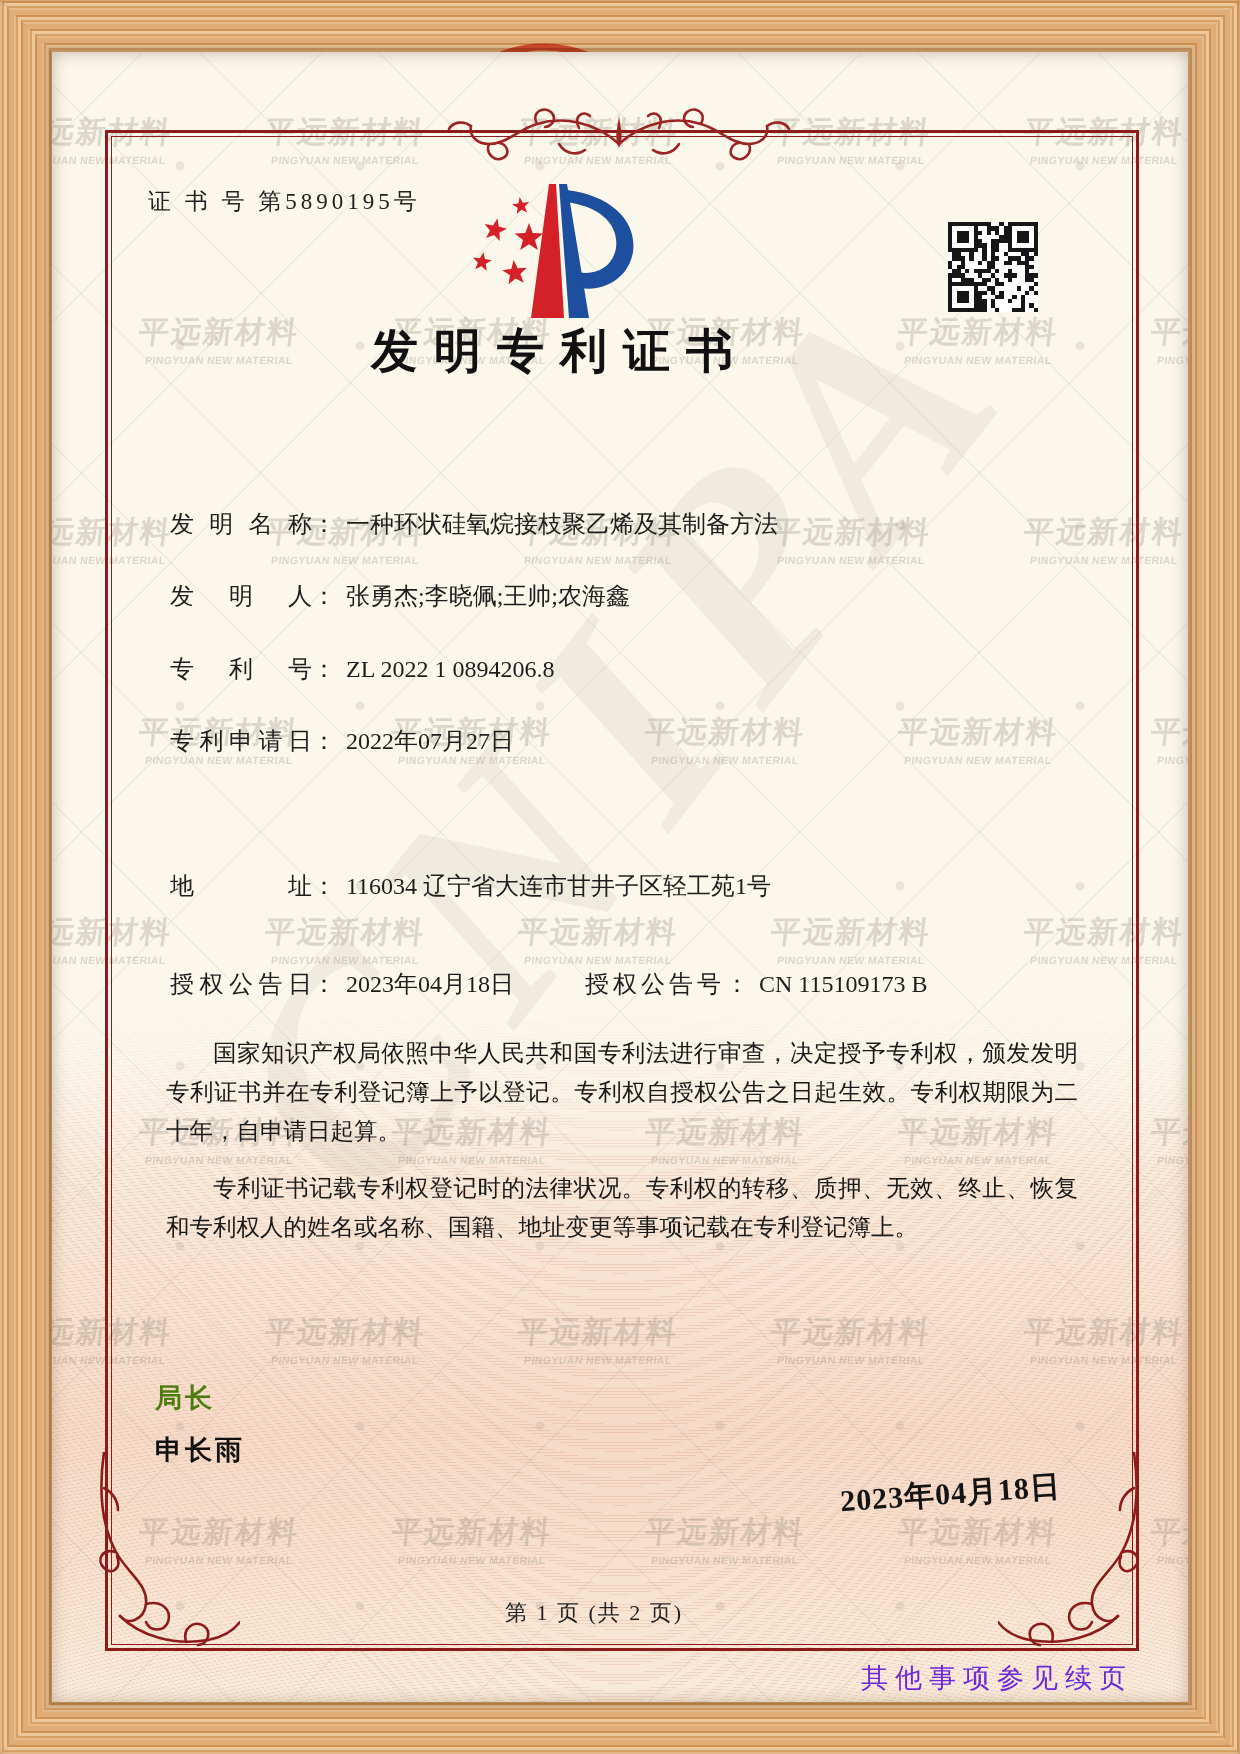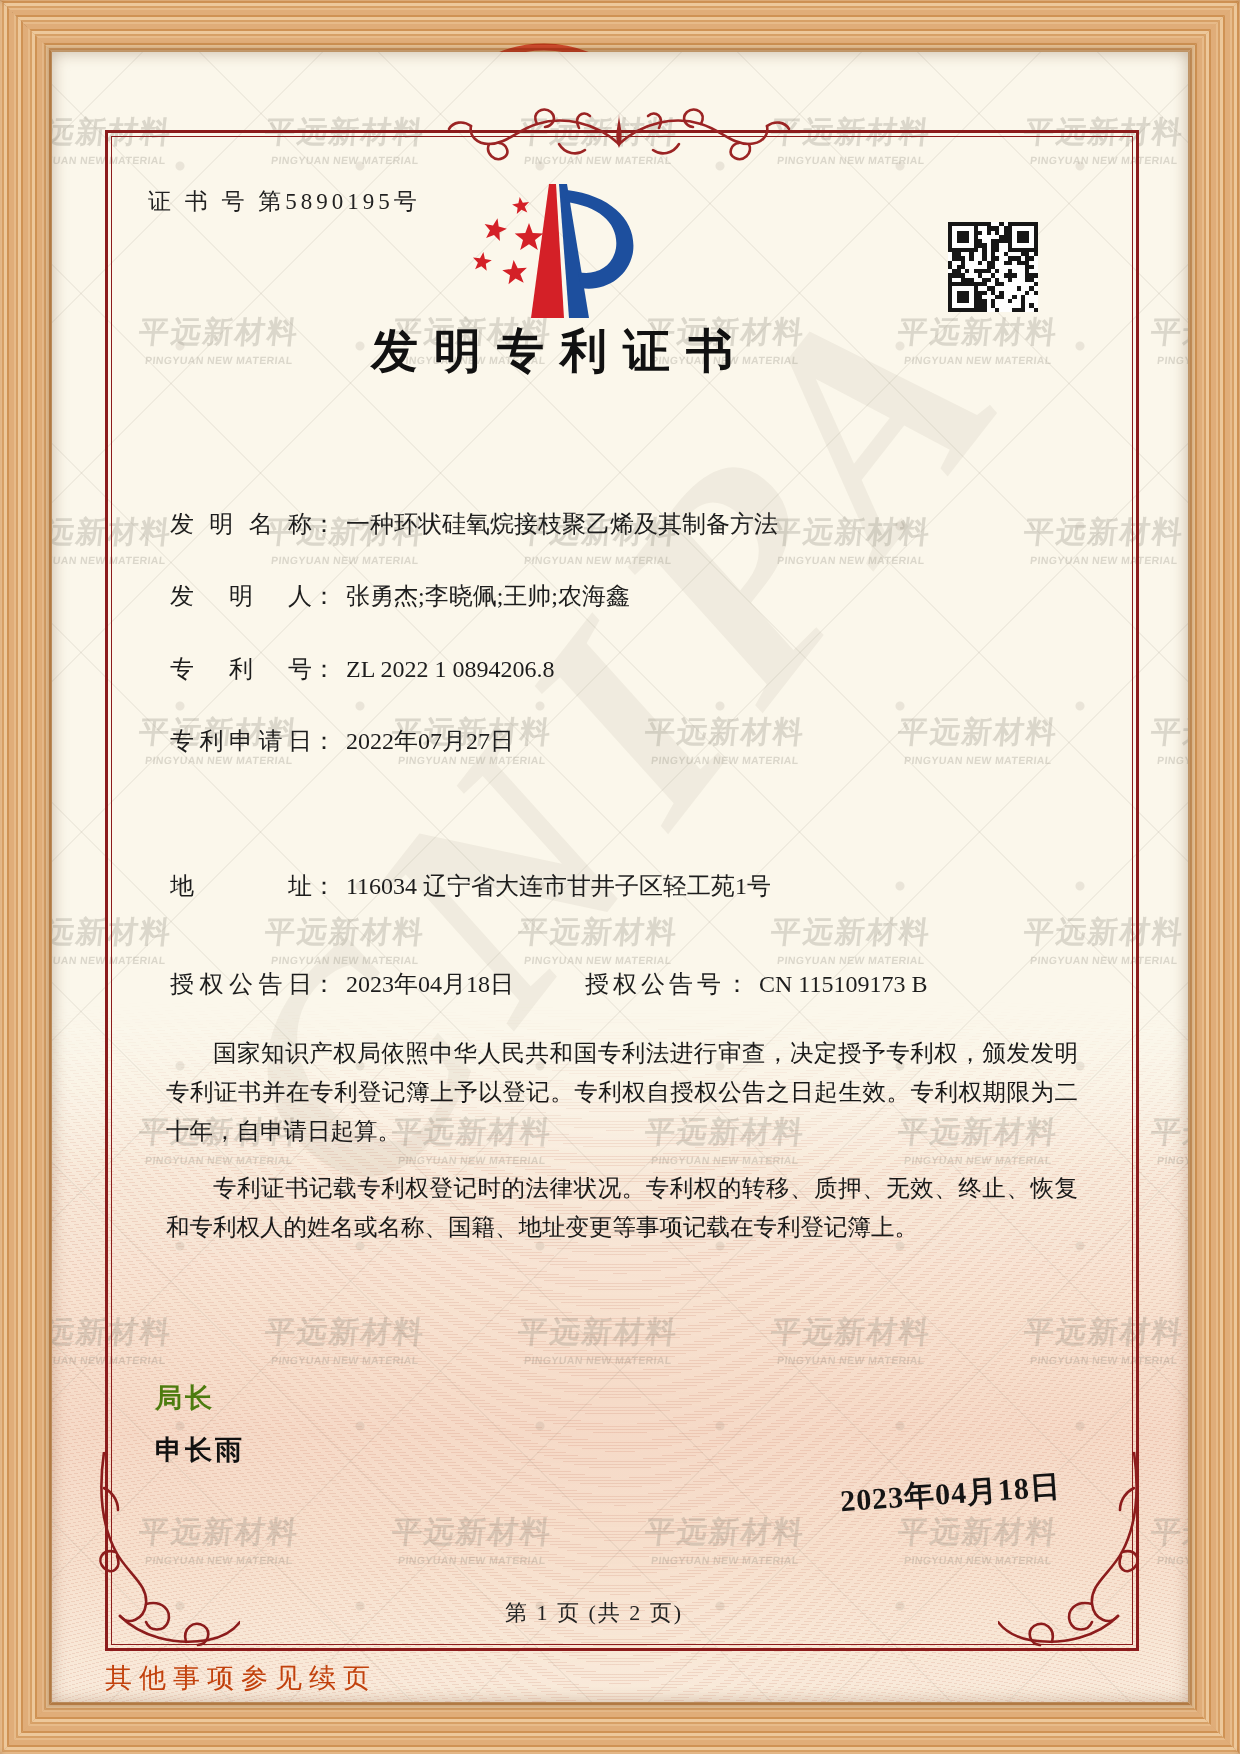--- a/index.html
+++ b/index.html
@@ -72,22 +72,22 @@
   #paras p + p{margin-top:13px;}
   #barcode{left:150px;top:1282px;width:372px;height:27px;z-index:7;
     background:repeating-linear-gradient(90deg,#161616 0 2px,#fff 2px 3px,#161616 3px 6px,#fff 6px 7px,#161616 7px 8px,#fff 8px 12px,#161616 12px 13px,#fff 13px 15px,#161616 15px 18px,#fff 18px 21px);}
   #officer-title{left:155px;top:1380px;font:600 27px "Liberation Sans",sans-serif;letter-spacing:3px;color:#4d7c0f;}
   #officer-name{left:155px;top:1432px;font:600 27px "Liberation Sans",sans-serif;letter-spacing:3px;color:#111;}
   #signature{left:330px;top:1298px;width:400px;height:175px;z-index:8;}
   #seal{left:786px;top:1255px;width:280px;height:280px;z-index:8;opacity:.93;mix-blend-mode:multiply;}
   #seal-date{left:840px;top:1474px;width:210px;z-index:9;font-weight:700;font-size:30px;
       letter-spacing:1px;color:#141414;transform:rotate(-4deg);white-space:nowrap;}
   #page-num{left:80px;top:1598px;width:1028px;text-align:center;font-size:22px;letter-spacing:2px;color:#222;}
-  #cont-note{left:105px;top:1660px;width:1028px;text-align:left;z-index:7;
-      font-family:Liberation Serif, serif;font-size:27px;letter-spacing:7px;color:#c2410c;}
+  #cont-note{left:105px;top:1660px;width:1028px;text-align:right;z-index:7;
+      font-family:Liberation Serif, serif;font-size:27px;letter-spacing:7px;color:#6d28d9;}
 </style>
 </head>
 <body>
 
 <div id="page">
 
   
   <div id="wood-top" class="wood wood-h"></div>
   <div id="wood-bottom" class="wood wood-h"></div>
   <div id="wood-left" class="wood wood-v"></div>

